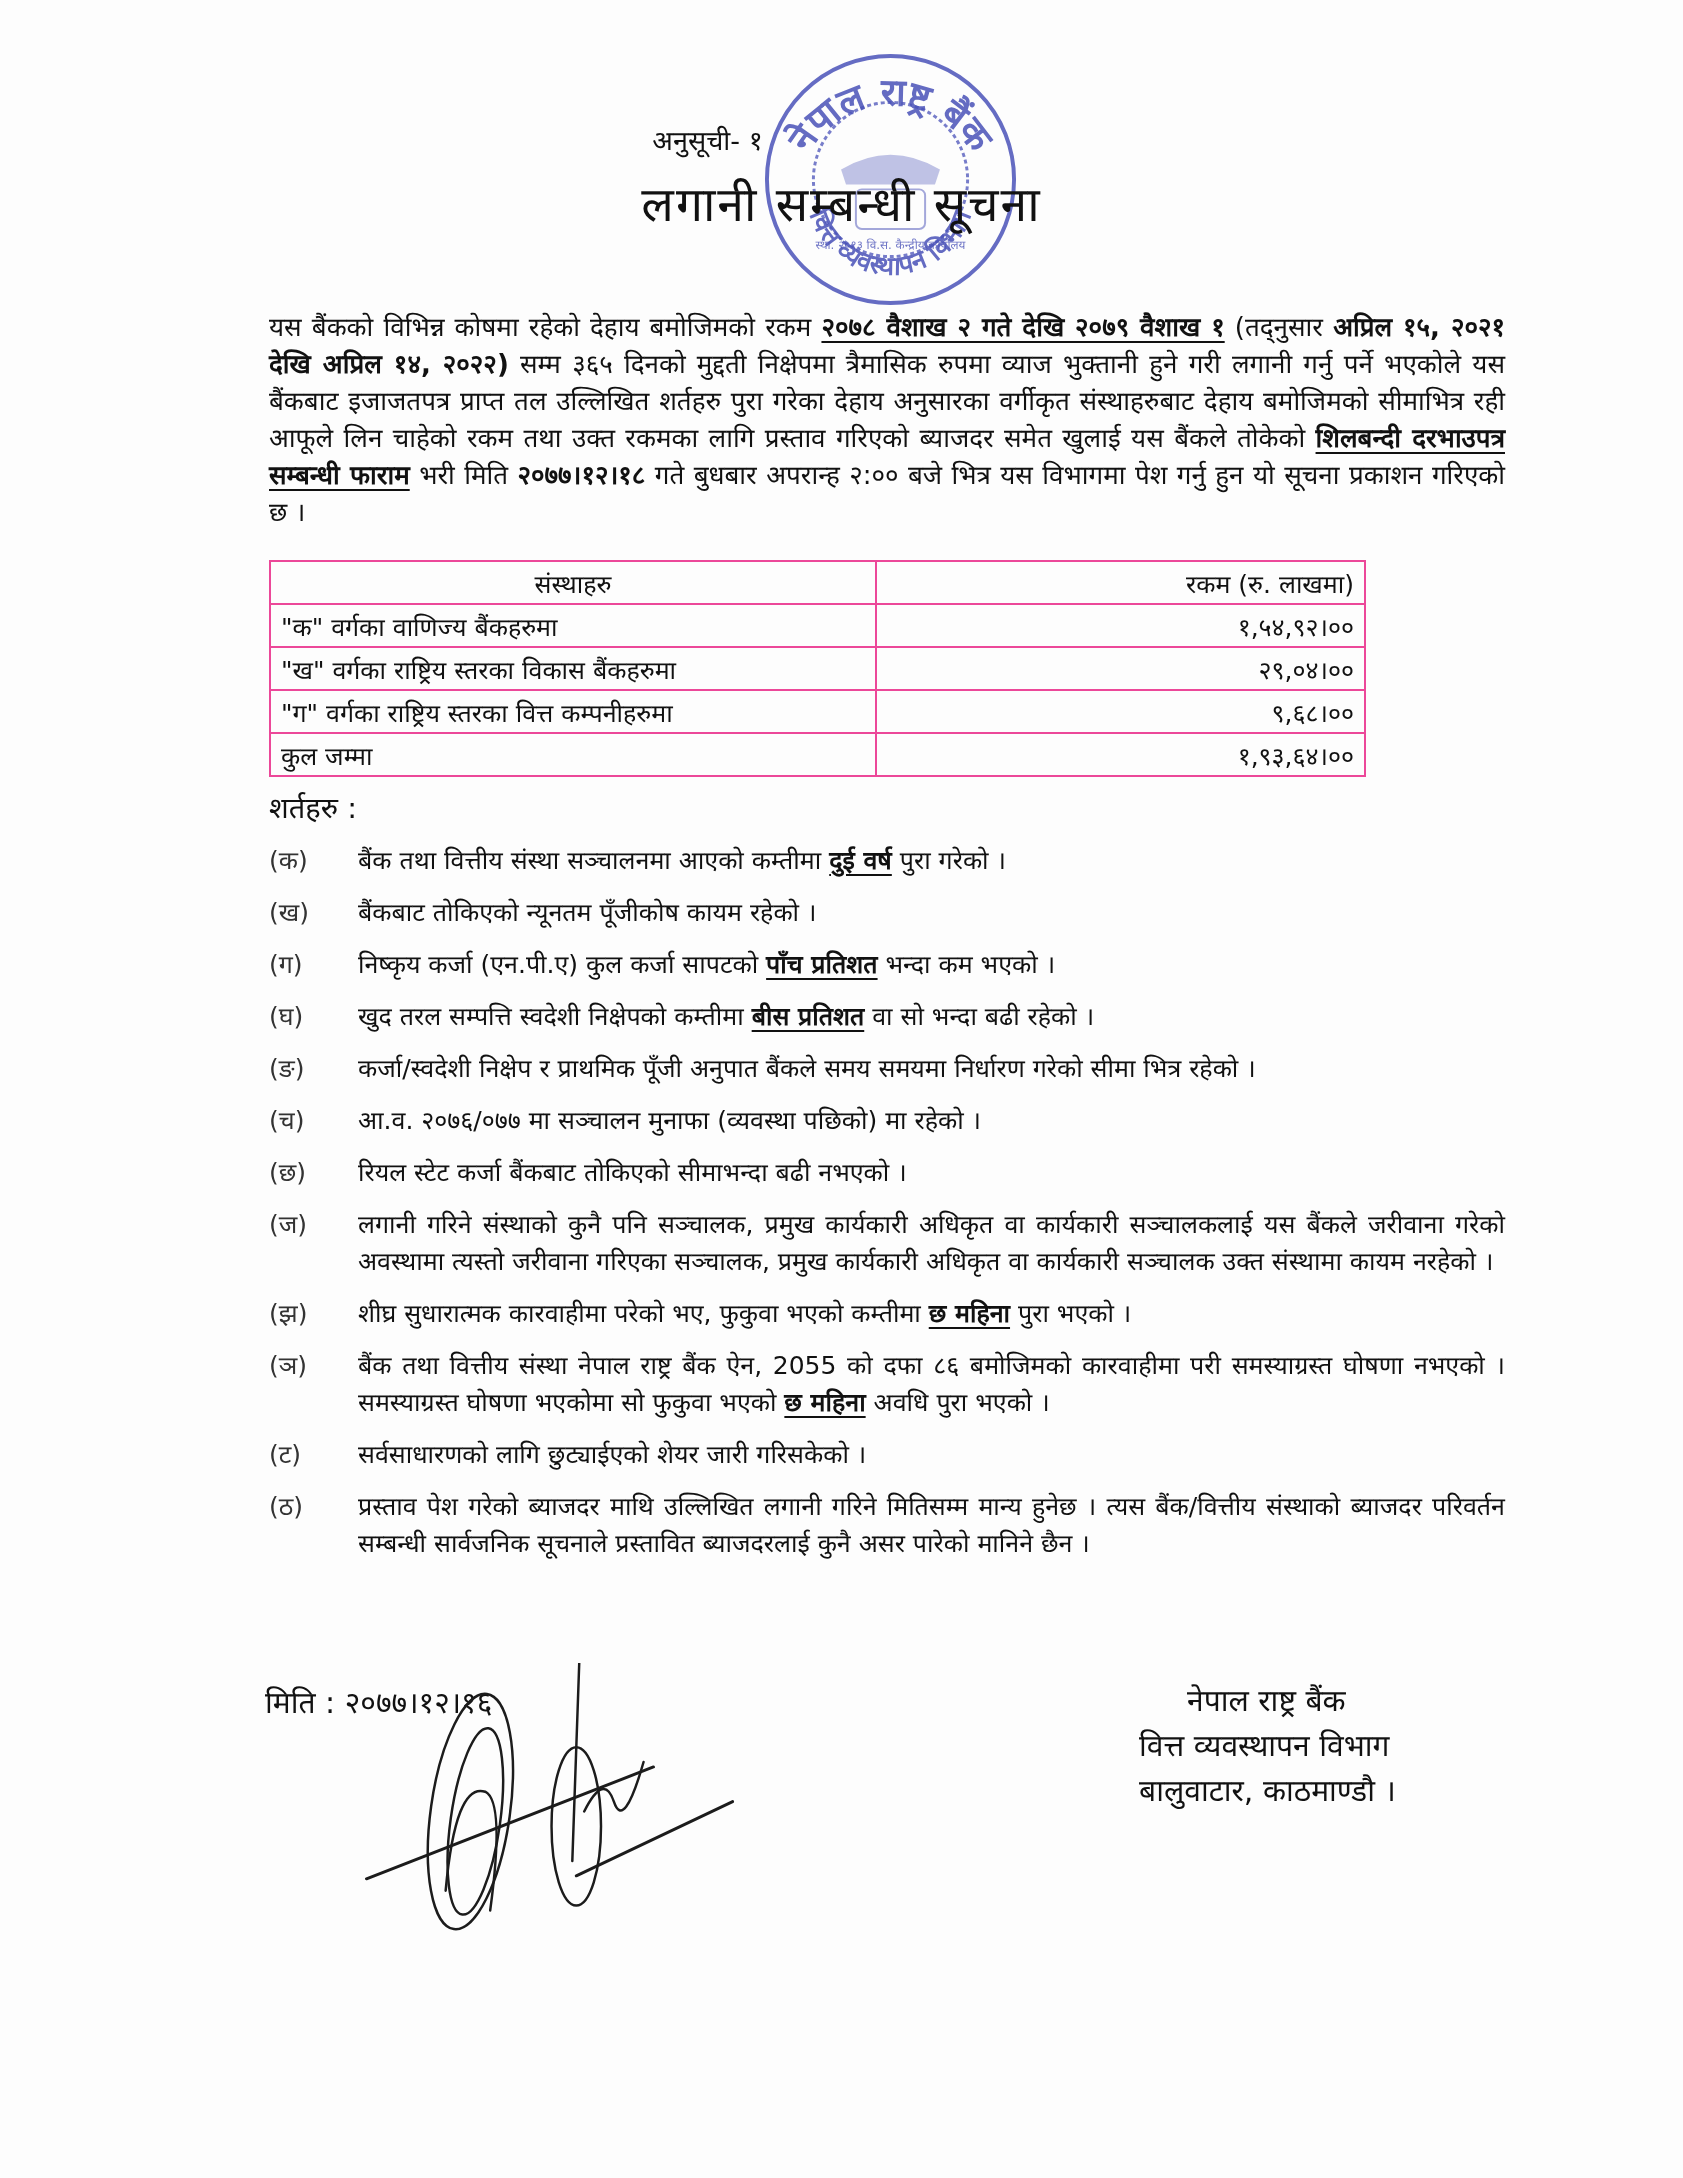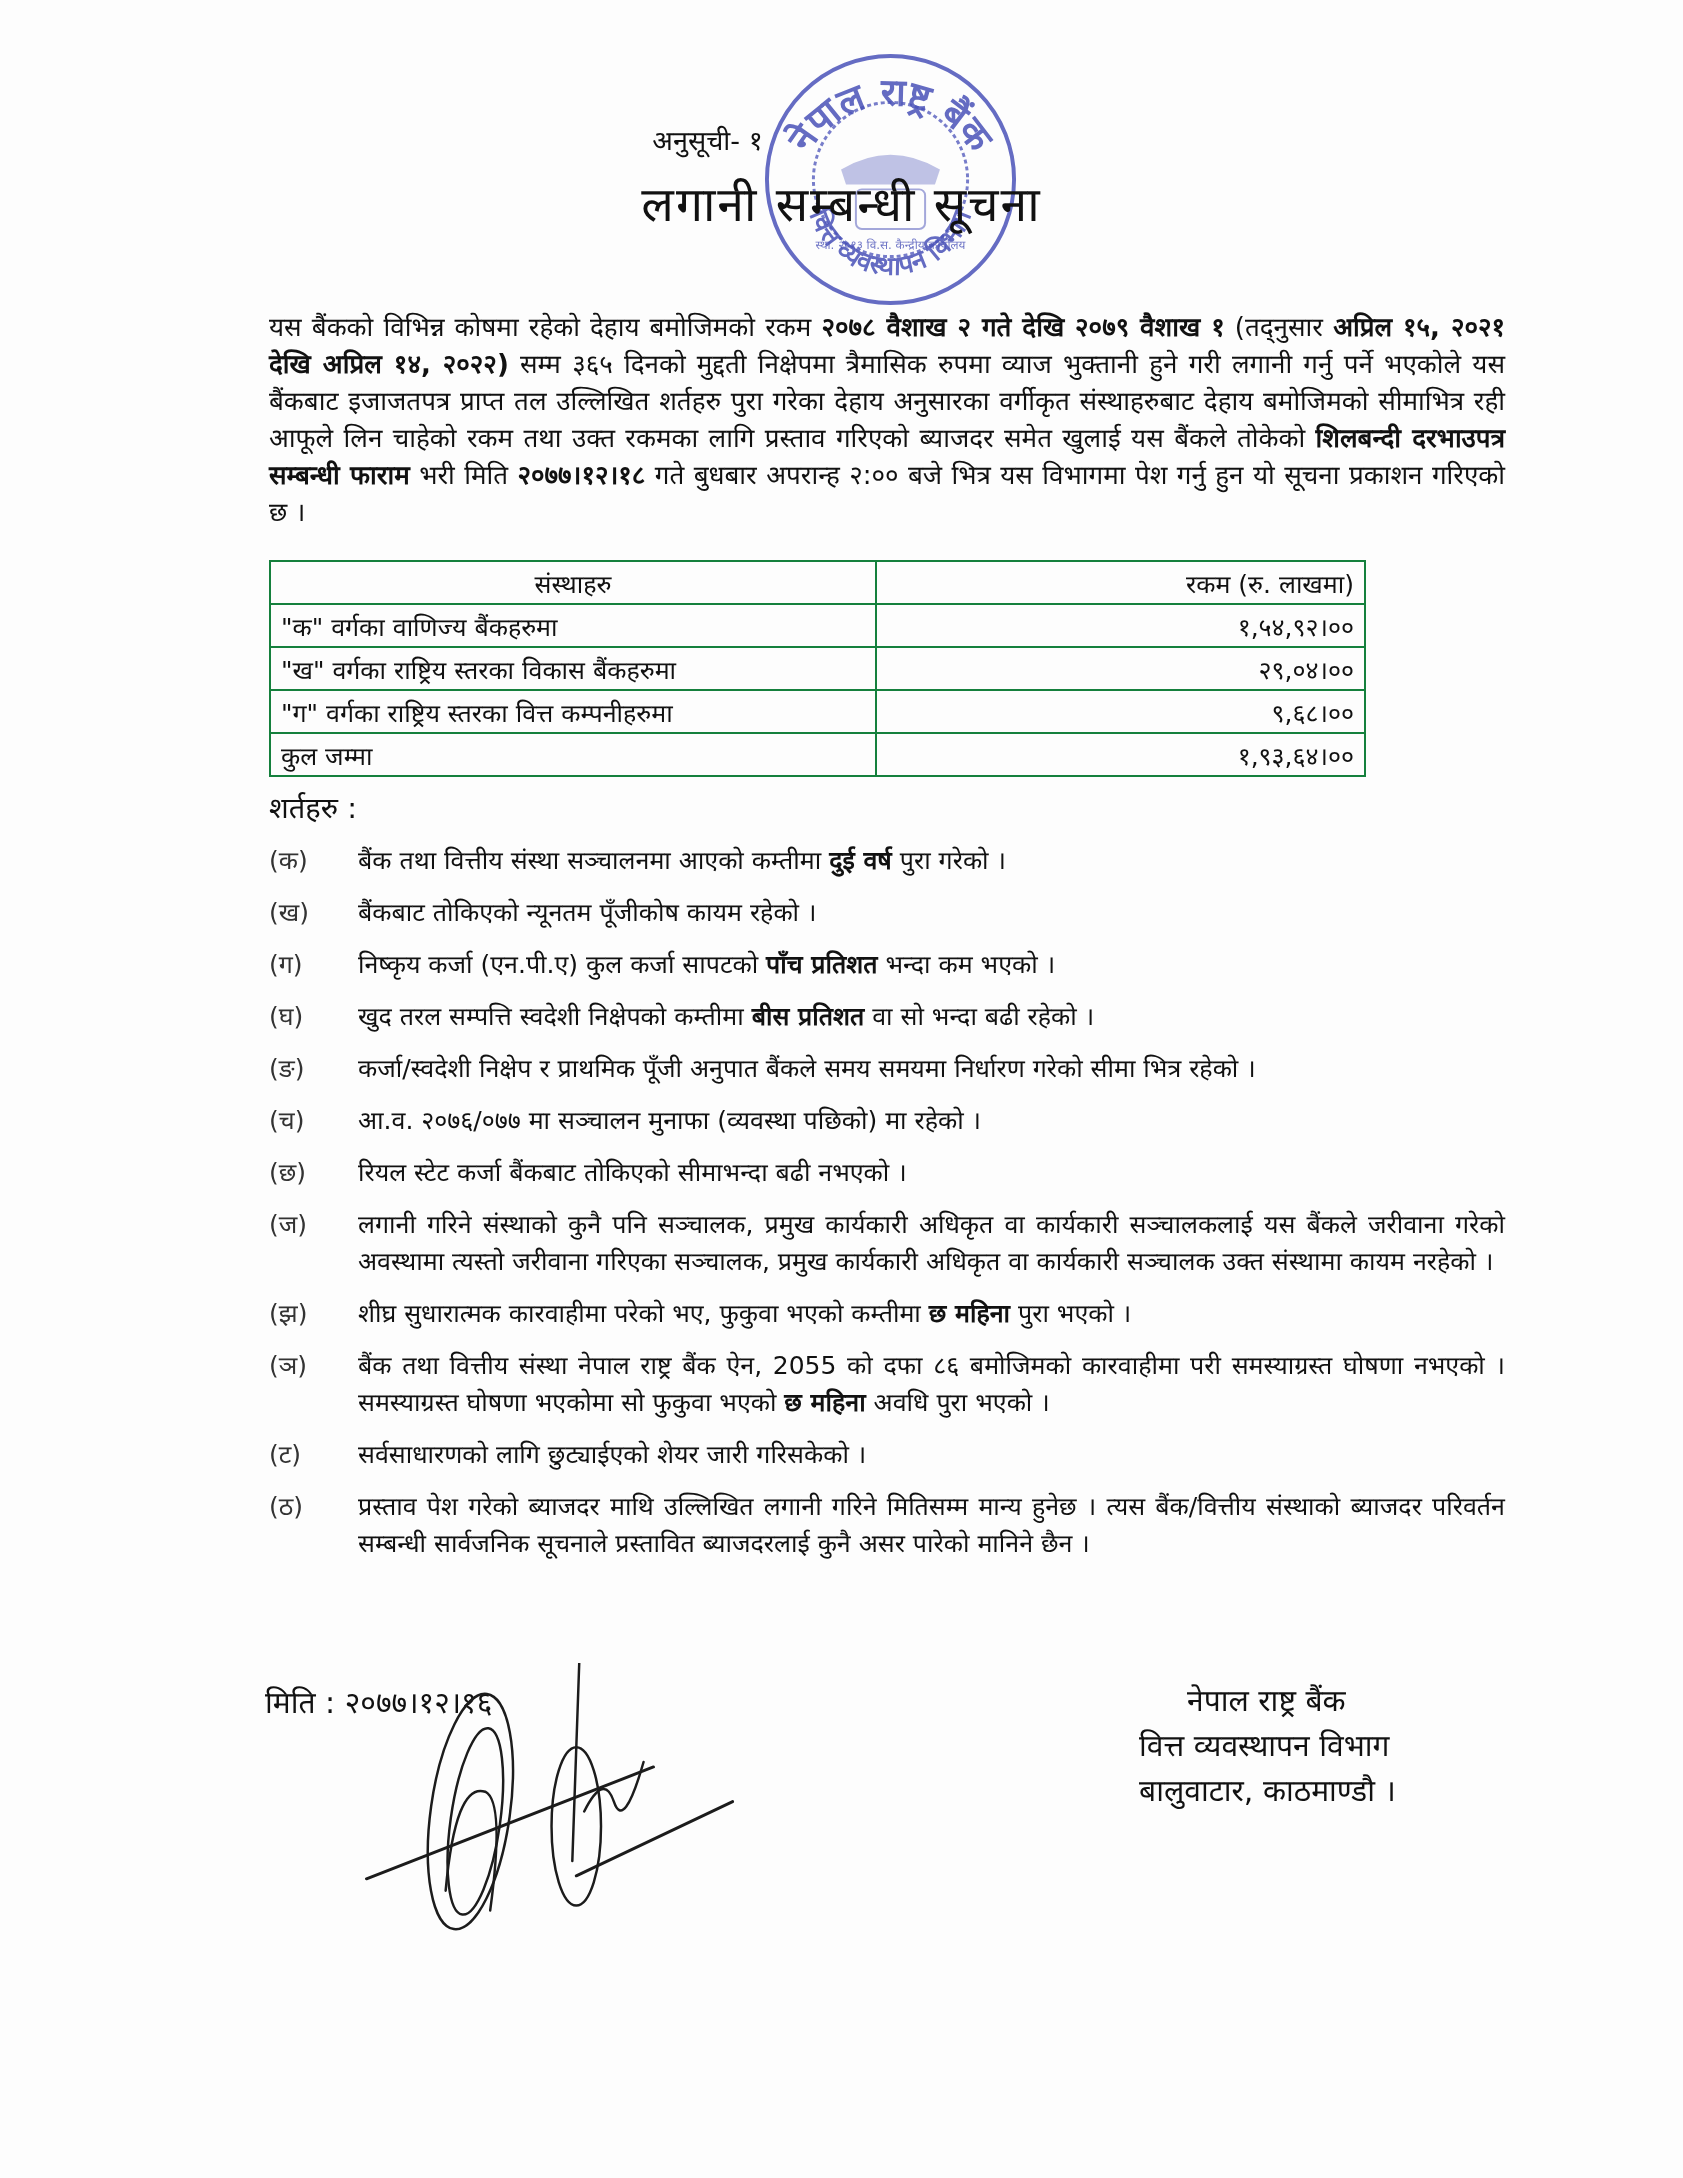--- a/index.html
+++ b/index.html
@@ -19,28 +19,28 @@
   .schedule { position: absolute; left: 0; width: 1415px; top: 121px; text-align: center;
     font-size: 27px; color: #111; }
   .title { position: absolute; left: 0; width: 1683px; top: 170px; text-align: center;
     font-size: 48px; letter-spacing: 2px; color: #111; }
 
   .intro {
     position: absolute; left: 269px; top: 309px; width: 1236px;
     font-size: 26px; line-height: 37px; text-align: justify; color: #111;
   }
   .intro b { font-weight: bold; }
-  .ul { text-underline-offset: 5px; }
+  .ul { text-decoration: underline; text-underline-offset: 5px; }
 
   table.alloc {
     position: absolute; left: 269px; top: 560px; width: 1097px;
     border-collapse: collapse; font-size: 25px; color: #111;
   }
   table.alloc td, table.alloc th {
-    border: 2px solid #15803d; padding: 2px 10px; height: 37px; font-weight: normal;
+    border: 2px solid #ec4899; padding: 2px 10px; height: 37px; font-weight: normal;
   }
   table.alloc th:first-child { text-align: center; width: 584px; }
   table.alloc th:last-child, table.alloc td.amt { text-align: right; padding-left: 24px; }
 
   .conditions-head { position: absolute; left: 269px; top: 787px; font-size: 29px; color: #111; }
 
   .conditions { position: absolute; left: 269px; top: 842px; width: 1236px; font-size: 25px; color: #111; }
   .cond { position: relative; display: flex; margin-bottom: 15px; line-height: 37px; }
   .cond .mark { width: 89px; flex: 0 0 89px; color: #333; }
   .cond .txt { flex: 1; text-align: justify; }

